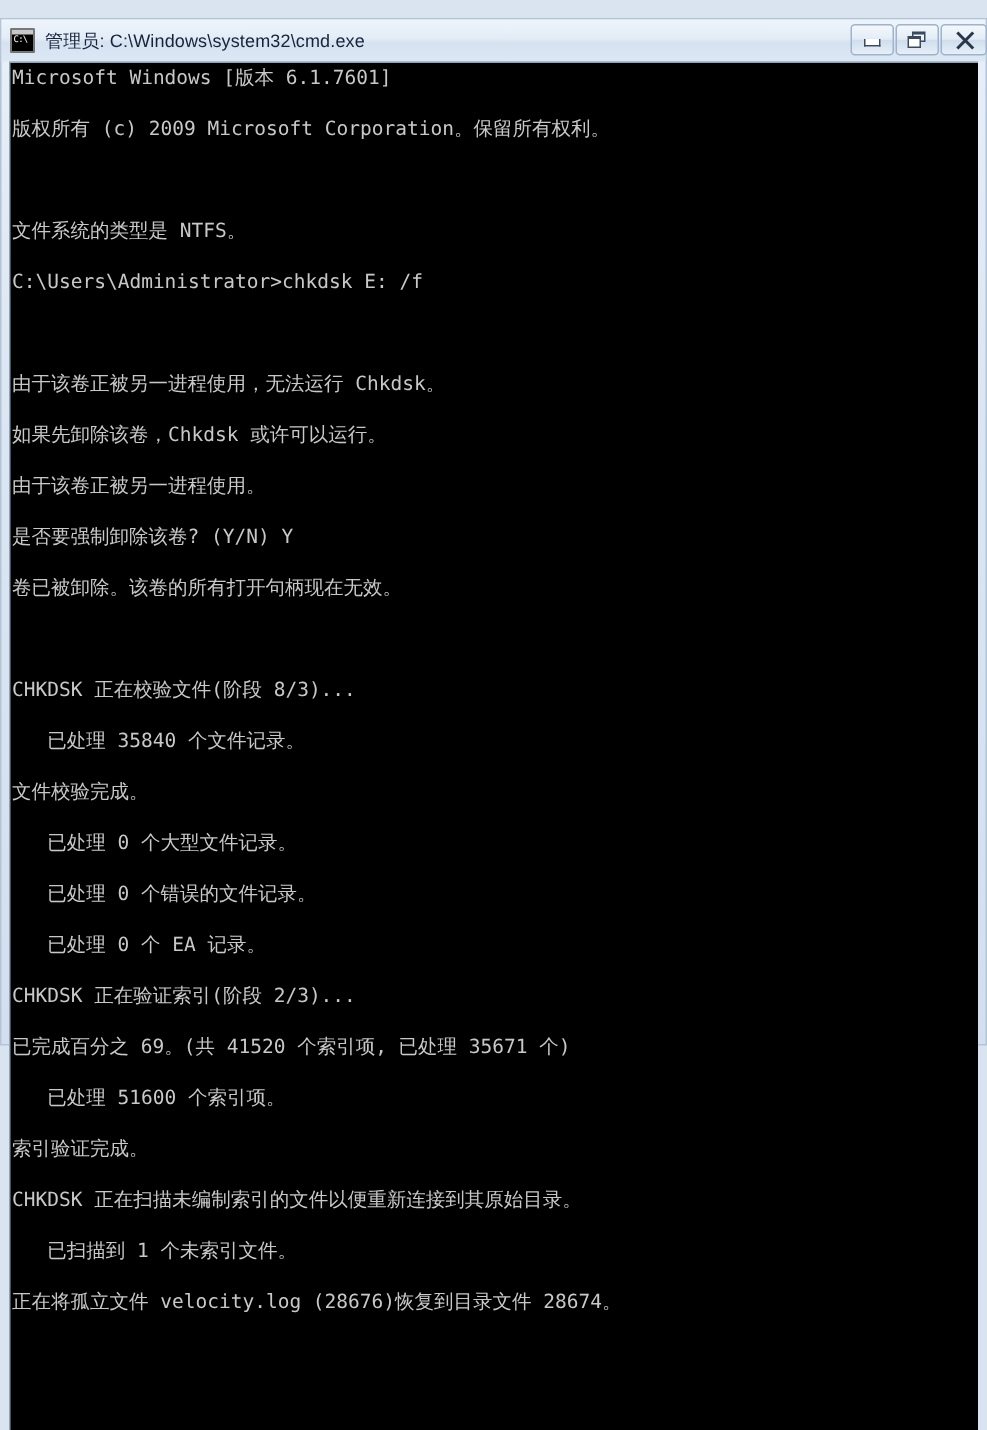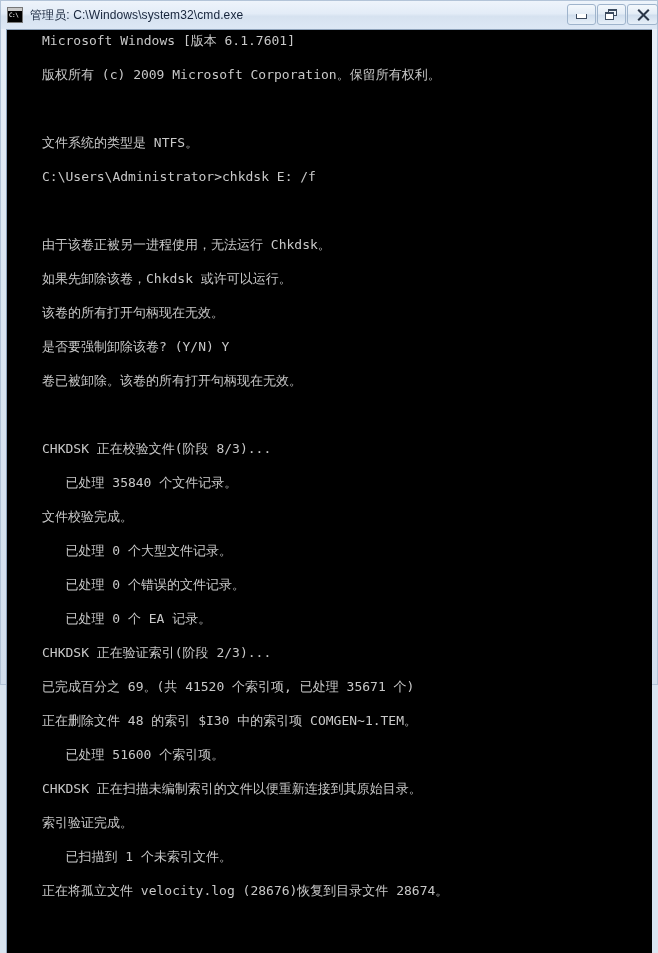--- a/index.html
+++ b/index.html
@@ -10,21 +10,21 @@
   body {
     width: 658px;
     height: 953px;
     overflow: hidden;
     font-family: "DejaVu Sans Mono", monospace;
   }
 
   
   .window {
     position: absolute;
-    left: 0; top: 0;
+    left: 0; top: 12px;
     width: 658px;
     height: 685px;
     box-sizing: border-box;
     background: linear-gradient(to bottom, #e8eff8 0%, #dbe6f2 40%, #d3dfee 100%);
     border: 1px solid #b3c4d8;
     display: flex;
     flex-direction: column;
   }
 
   
@@ -170,21 +170,21 @@
     font-family: "DejaVu Sans Mono", monospace;
     font-size: 13px;
     line-height: 17px;
     color: #c8c8c8;
     white-space: pre;
     margin: 0;
     letter-spacing: 0px;
     -webkit-font-smoothing: none;
   }
   .console-text .blank { display: block; height: 17px; }
-  .line { display: block; min-height: 17px; padding-left: 34px; }
+  .line { display: block; min-height: 17px; }
 </style>
 </head>
 <body>
 
 <div class="window">
 
   <div class="titlebar">
     <div class="app-icon">
       <span class="prompt-glyph">C:\</span>
     </div>
@@ -209,36 +209,35 @@
   <div class="console-outer">
     <div class="console">
       <pre class="console-text" id="console-text"><span class="line">Microsoft Windows [版本 6.1.7601]</span>
 <span class="line">版权所有 (c) 2009 Microsoft Corporation。保留所有权利。</span>
 <span class="line blank">&nbsp;</span>
 <span class="line">文件系统的类型是 NTFS。</span>
 <span class="line">C:\Users\Administrator&gt;chkdsk E: /f</span>
 <span class="line blank">&nbsp;</span>
 <span class="line">由于该卷正被另一进程使用，无法运行 Chkdsk。</span>
 <span class="line">如果先卸除该卷，Chkdsk 或许可以运行。</span>
-<span class="line">该卷的所有打开句柄现在无效。</span>
+<span class="line">由于该卷正被另一进程使用。</span>
 <span class="line">是否要强制卸除该卷? (Y/N) Y</span>
 <span class="line">卷已被卸除。该卷的所有打开句柄现在无效。</span>
 <span class="line blank">&nbsp;</span>
 <span class="line">CHKDSK 正在校验文件(阶段 8/3)...</span>
 <span class="line">   已处理 35840 个文件记录。</span>
 <span class="line">文件校验完成。</span>
 <span class="line">   已处理 0 个大型文件记录。</span>
 <span class="line">   已处理 0 个错误的文件记录。</span>
 <span class="line">   已处理 0 个 EA 记录。</span>
 <span class="line">CHKDSK 正在验证索引(阶段 2/3)...</span>
 <span class="line">已完成百分之 69。(共 41520 个索引项, 已处理 35671 个)</span>
-<span class="line">正在删除文件 48 的索引 $I30 中的索引项 COMGEN~1.TEM。</span>
 <span class="line">   已处理 51600 个索引项。</span>
+<span class="line">索引验证完成。</span>
 <span class="line">CHKDSK 正在扫描未编制索引的文件以便重新连接到其原始目录。</span>
-<span class="line">索引验证完成。</span>
 <span class="line">   已扫描到 1 个未索引文件。</span>
 <span class="line">正在将孤立文件 velocity.log (28676)恢复到目录文件 28674。</span>
 
 
 
 
 
 
 
 

